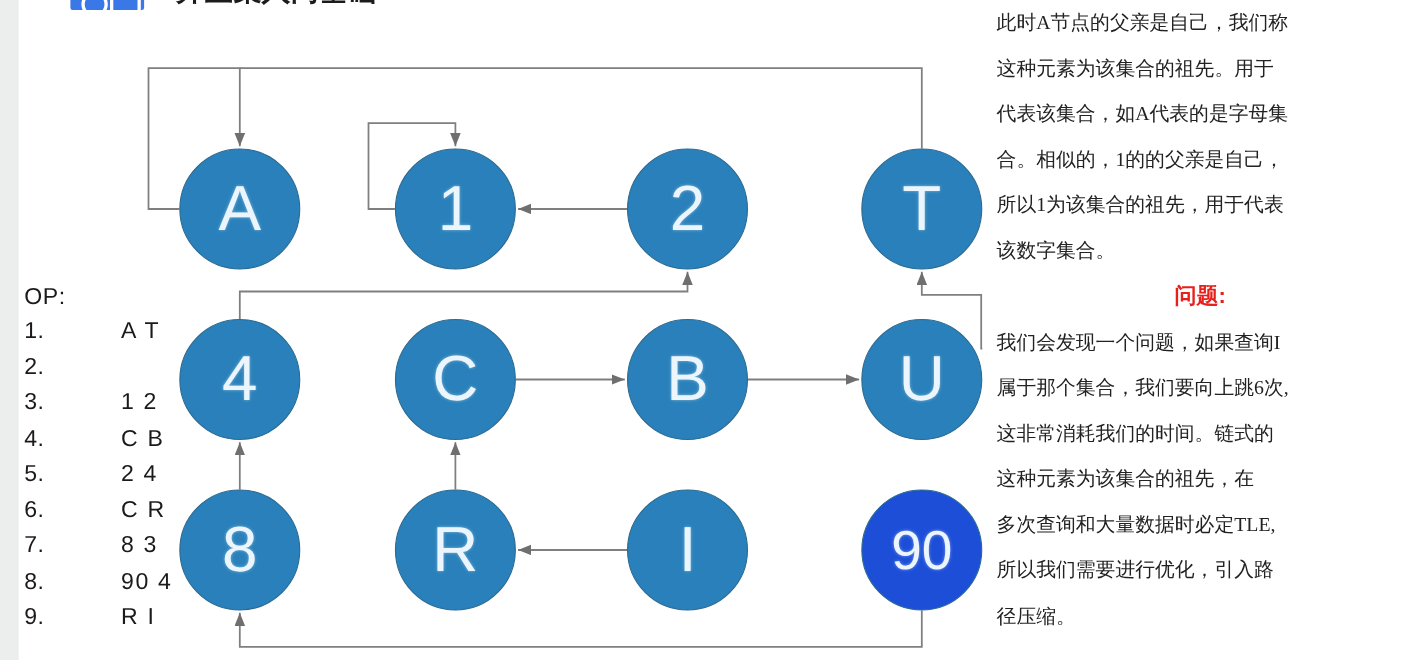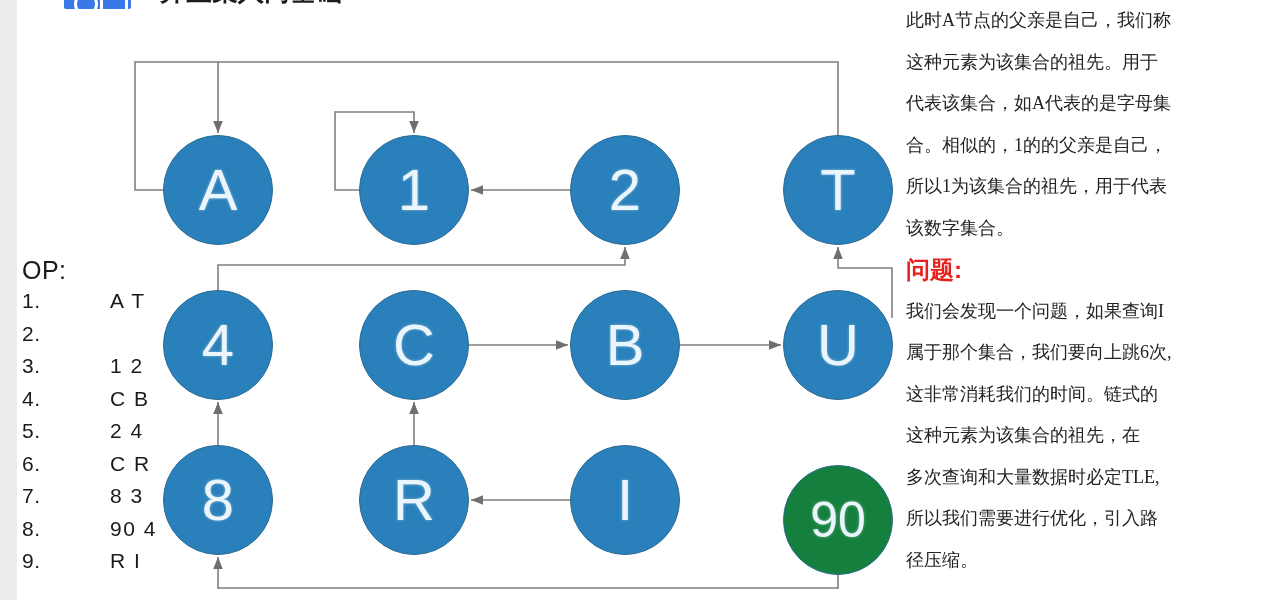--- a/index.html
+++ b/index.html
@@ -36,21 +36,21 @@
     position:absolute;left:160px;top:-26px;
     font-size:26px;font-weight:bold;color:#1b1b1b;
     white-space:nowrap;
   }
 
   
   .op-panel{
     position:absolute;left:22px;top:255px;width:150px;
   }
   .op-title{
-    font-size:25px;color:#1a1a1a;line-height:30px;
+    font-size:21px;color:#1a1a1a;line-height:30px;
     letter-spacing:0.5px;
   }
   .op-row{
     display:flex;font-size:21px;color:#1a1a1a;line-height:32.5px;
     letter-spacing:0.5px;
   }
   .op-idx{width:46px;flex:0 0 46px;}
   .op-val{flex:1;letter-spacing:1.5px;margin-left:42px;}
 
   
@@ -84,21 +84,22 @@
   .tp-line{
     font-size:18px;
     line-height:41.5px;
     white-space:nowrap;
     letter-spacing:0px;
   }
   .tp-line.heading{
     color:#e8201c;
     font-weight:bold;
     font-family:"Liberation Sans","DejaVu Sans",sans-serif;
-    font-size:24px;
+    font-size:20px;
+    text-align:center;
   }
 </style>
 </head>
 <body>
 
 <div class="left-gutter"></div>
 
 <div class="header-strip">
   <div class="header-badge">
     <div class="header-badge-inner"></div>
@@ -197,21 +198,21 @@
       </div>
       <div class="node" style="left: 163px; top: 445px; background: rgb(41, 128, 186); border-color: rgb(43, 106, 146); color: rgb(234, 245, 253);">
         <span>8</span>
       </div>
       <div class="node" style="left: 359px; top: 445px; background: rgb(41, 128, 186); border-color: rgb(43, 106, 146); color: rgb(234, 245, 253);">
         <span>R</span>
       </div>
       <div class="node" style="left: 570px; top: 445px; background: rgb(41, 128, 186); border-color: rgb(43, 106, 146); color: rgb(234, 245, 253);">
         <span>I</span>
       </div>
-      <div class="node small" style="left: 783px; top: 465px; background: #15803d; border-color: rgb(43, 106, 146); color: rgb(234, 245, 253);">
+      <div class="node small" style="left: 783px; top: 445px; background: #1d4ed8; border-color: rgb(43, 106, 146); color: rgb(234, 245, 253);">
         <span>90</span>
       </div>
     </div>
 </div>
 
 <div class="text-panel">
   <div id="tp-lines">
       <div class="tp-line">此时A节点的父亲是自己，我们称</div>
       <div class="tp-line">这种元素为该集合的祖先。用于</div>
       <div class="tp-line">代表该集合，如A代表的是字母集</div>

